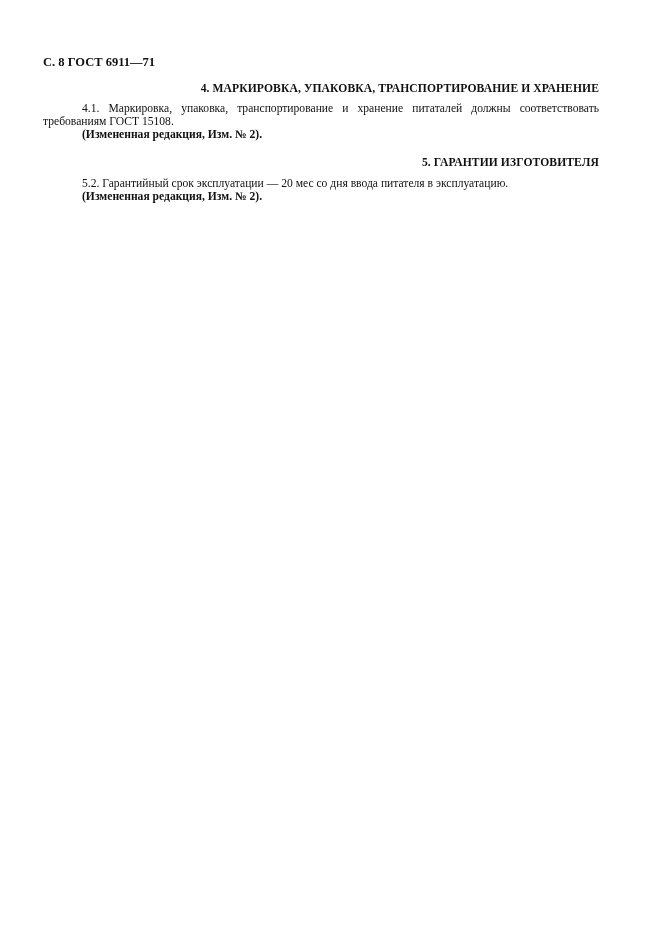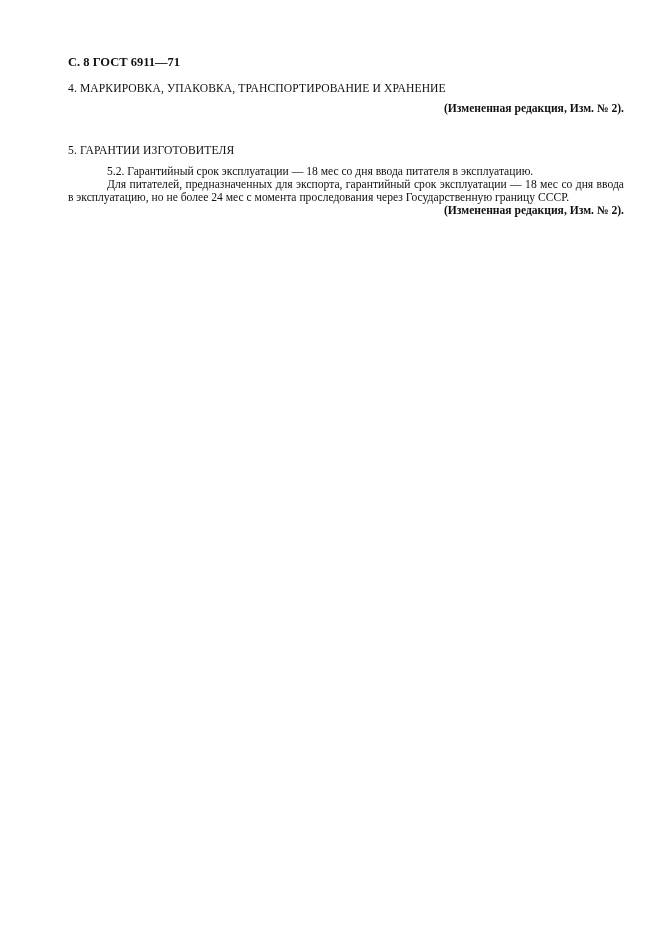--- a/index.html
+++ b/index.html
@@ -10,70 +10,69 @@
   body {
     width: 661px;
     height: 936px;
     position: relative;
     overflow: hidden;
     font-family: "Liberation Serif", "DejaVu Serif", serif;
     color: #111111;
   }
   .page {
     position: absolute;
-    left: 68px;
+    left: 43px;
     top: 54px;
     width: 556px;
   }
   .page-header {
     font-weight: bold;
     font-size: 12.5px;
     line-height: 16px;
     margin: 0;
   }
   .section-title {
-    font-weight: normal;
+    font-weight: bold;
     font-size: 11.6px;
     line-height: 16px;
-    text-align: left;
+    text-align: right;
     margin: 11px 0 5px 0;
     letter-spacing: 0.1px;
   }
   .section-title.s5 {
-    margin-top: 28px;
+    margin-top: 14px;
     margin-bottom: 6px;
   }
   .para {
     font-size: 11.6px;
     line-height: 13px;
     text-align: justify;
     text-indent: 39px;
     margin: 0;
   }
   .note {
     font-weight: bold;
     font-size: 11.6px;
     line-height: 13px;
     text-indent: 39px;
     margin: 0;
-    text-align: right;
   }
 </style>
 </head>
 <body>
 
 <div class="page">
 
   <p class="page-header">С. 8 ГОСТ 6911—71</p>
 
   <div>
     <h2 class="section-title">4.  МАРКИРОВКА, УПАКОВКА, ТРАНСПОРТИРОВАНИЕ И ХРАНЕНИЕ</h2>
+    <p class="para">4.1.  Маркировка, упаковка, транспортирование и хранение питаталей должны соответствовать требованиям ГОСТ 15108.</p>
     <p class="note">(Измененная редакция, Изм. № 2).</p>
   </div>
 
   <div>
     <h2 class="section-title s5">5.  ГАРАНТИИ ИЗГОТОВИТЕЛЯ</h2>
-    <p class="para">5.2.  Гарантийный срок эксплуатации — 18 мес со дня ввода питателя в эксплуатацию.</p>
-    <p class="para">Для питателей, предназначенных для экспорта, гарантийный срок эксплуатации — 18 мес со дня ввода в эксплуатацию, но не более 24 мес с момента проследования через Государственную границу СССР.</p>
+    <p class="para">5.2.  Гарантийный срок эксплуатации — 20 мес со дня ввода питателя в эксплуатацию.</p>
     <p class="note">(Измененная редакция, Изм. № 2).</p>
   </div>
 
 </div>
 
 </body></html>

